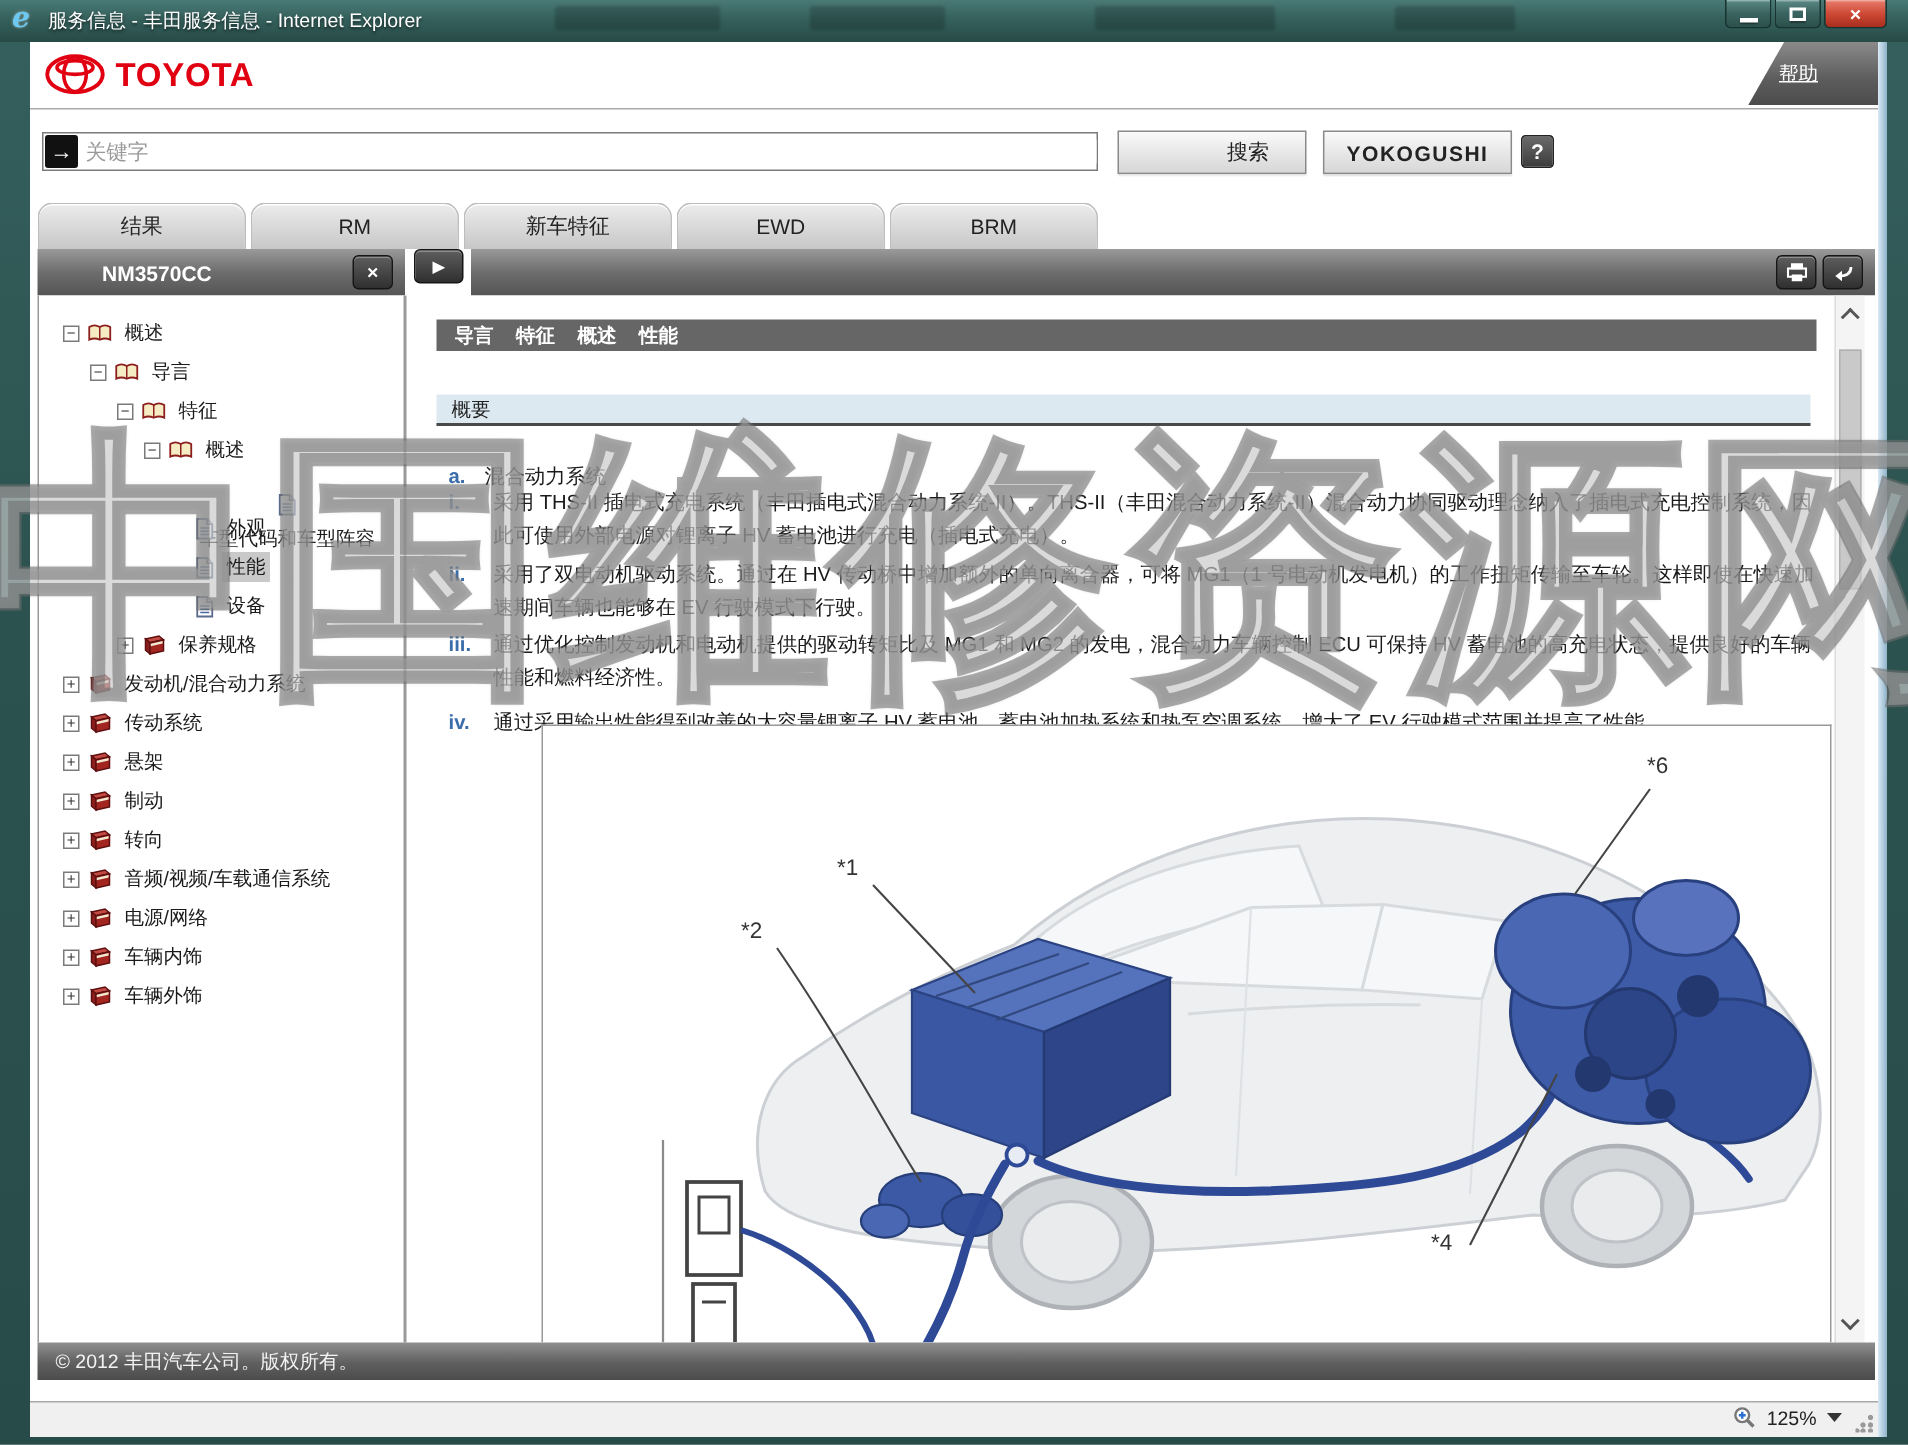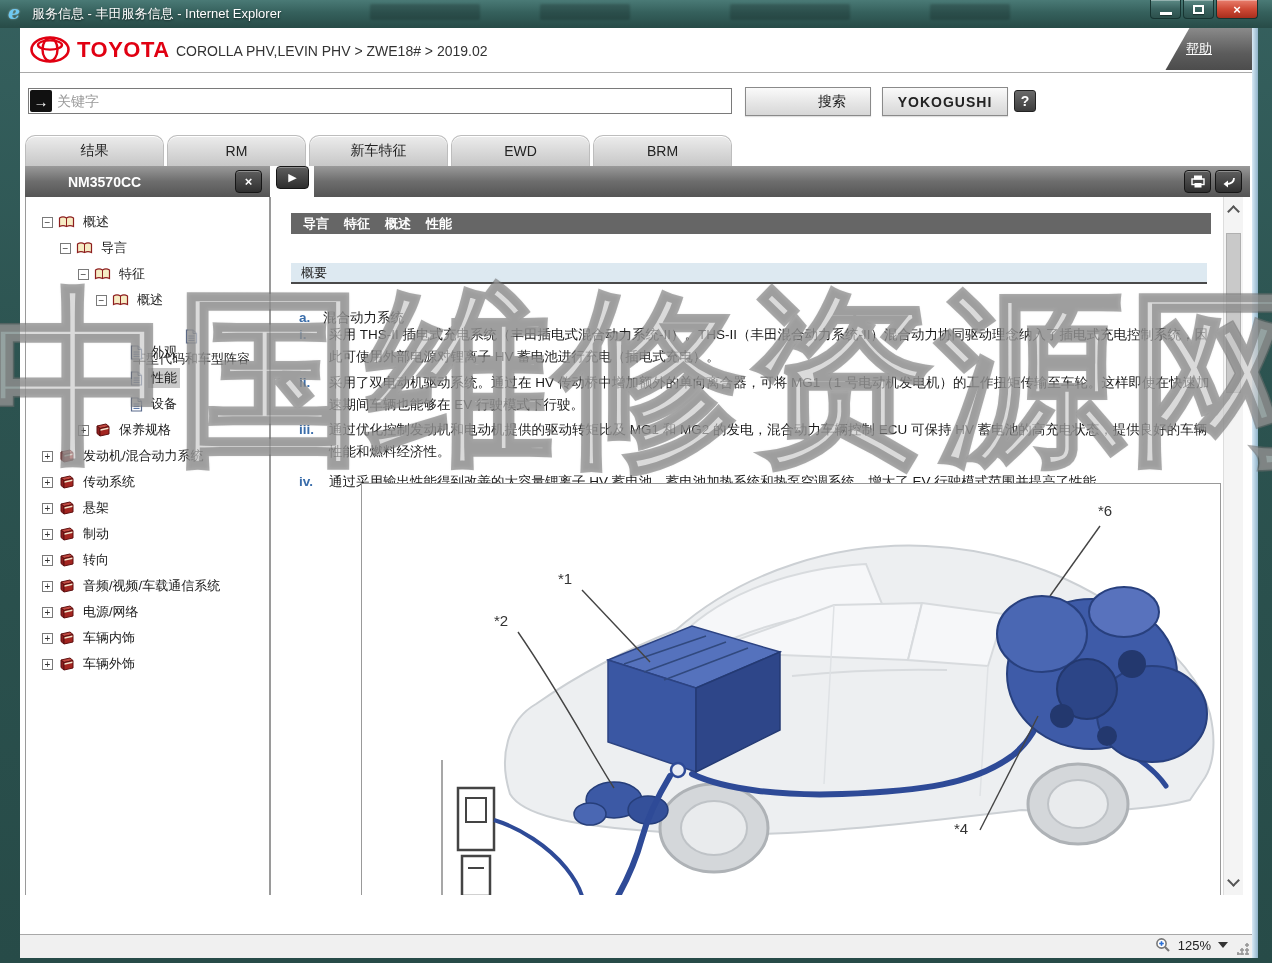--- a/index.html
+++ b/index.html
@@ -154,21 +154,20 @@
 
   <div class="brand-row">
     <div class="toyota-logo">
       <svg width="40" height="27" viewBox="0 0 40 27">
         <ellipse cx="20" cy="13.5" rx="18.5" ry="12" fill="none" stroke="#e10012" stroke-width="2.6"></ellipse>
         <ellipse cx="20" cy="13.5" rx="7.5" ry="11.5" fill="none" stroke="#e10012" stroke-width="2.4"></ellipse>
         <ellipse cx="20" cy="9" rx="12" ry="4.6" fill="none" stroke="#e10012" stroke-width="2.4"></ellipse>
       </svg>
       <span class="toyota-text">TOYOTA</span>
     </div>
-    <span class="breadcrumb">COROLLA PHV,LEVIN PHV &gt; ZWE18# &gt; 2019.02</span>
     <div class="help-tab">
       <span>帮助</span>
     </div>
   </div>
 
   <div class="search-row">
     <div class="kw-wrap">
       <div class="go-btn">
         <span>→</span>
       </div>
@@ -566,20 +565,23 @@
       <span style="position:absolute;left:592px;top:336px;font-size:15px;color:#333">*4</span>
     </div>
 
     <div class="vscroll">
       <span class="chev up"></span>
       <div class="vthumb"></div>
       <span class="chev down"></span>
     </div>
   </div>
 
+  <div class="footer">
+    <span>© 2012 丰田汽车公司。版权所有。</span>
+  </div>
 
   <div class="statusbar">
     <div class="zoomctl">
       <svg width="16" height="16" viewBox="0 0 16 16">
         <circle cx="6.5" cy="6.5" r="4.6" fill="#fff" stroke="#777" stroke-width="1.6"></circle>
         <line x1="4.2" y1="6.5" x2="8.8" y2="6.5" stroke="#2a6fd6" stroke-width="1.6"></line>
         <line x1="6.5" y1="4.2" x2="6.5" y2="8.8" stroke="#2a6fd6" stroke-width="1.6"></line>
         <line x1="10" y1="10" x2="14" y2="14" stroke="#777" stroke-width="2.2"></line>
       </svg>
       <span class="zval">125%</span>

